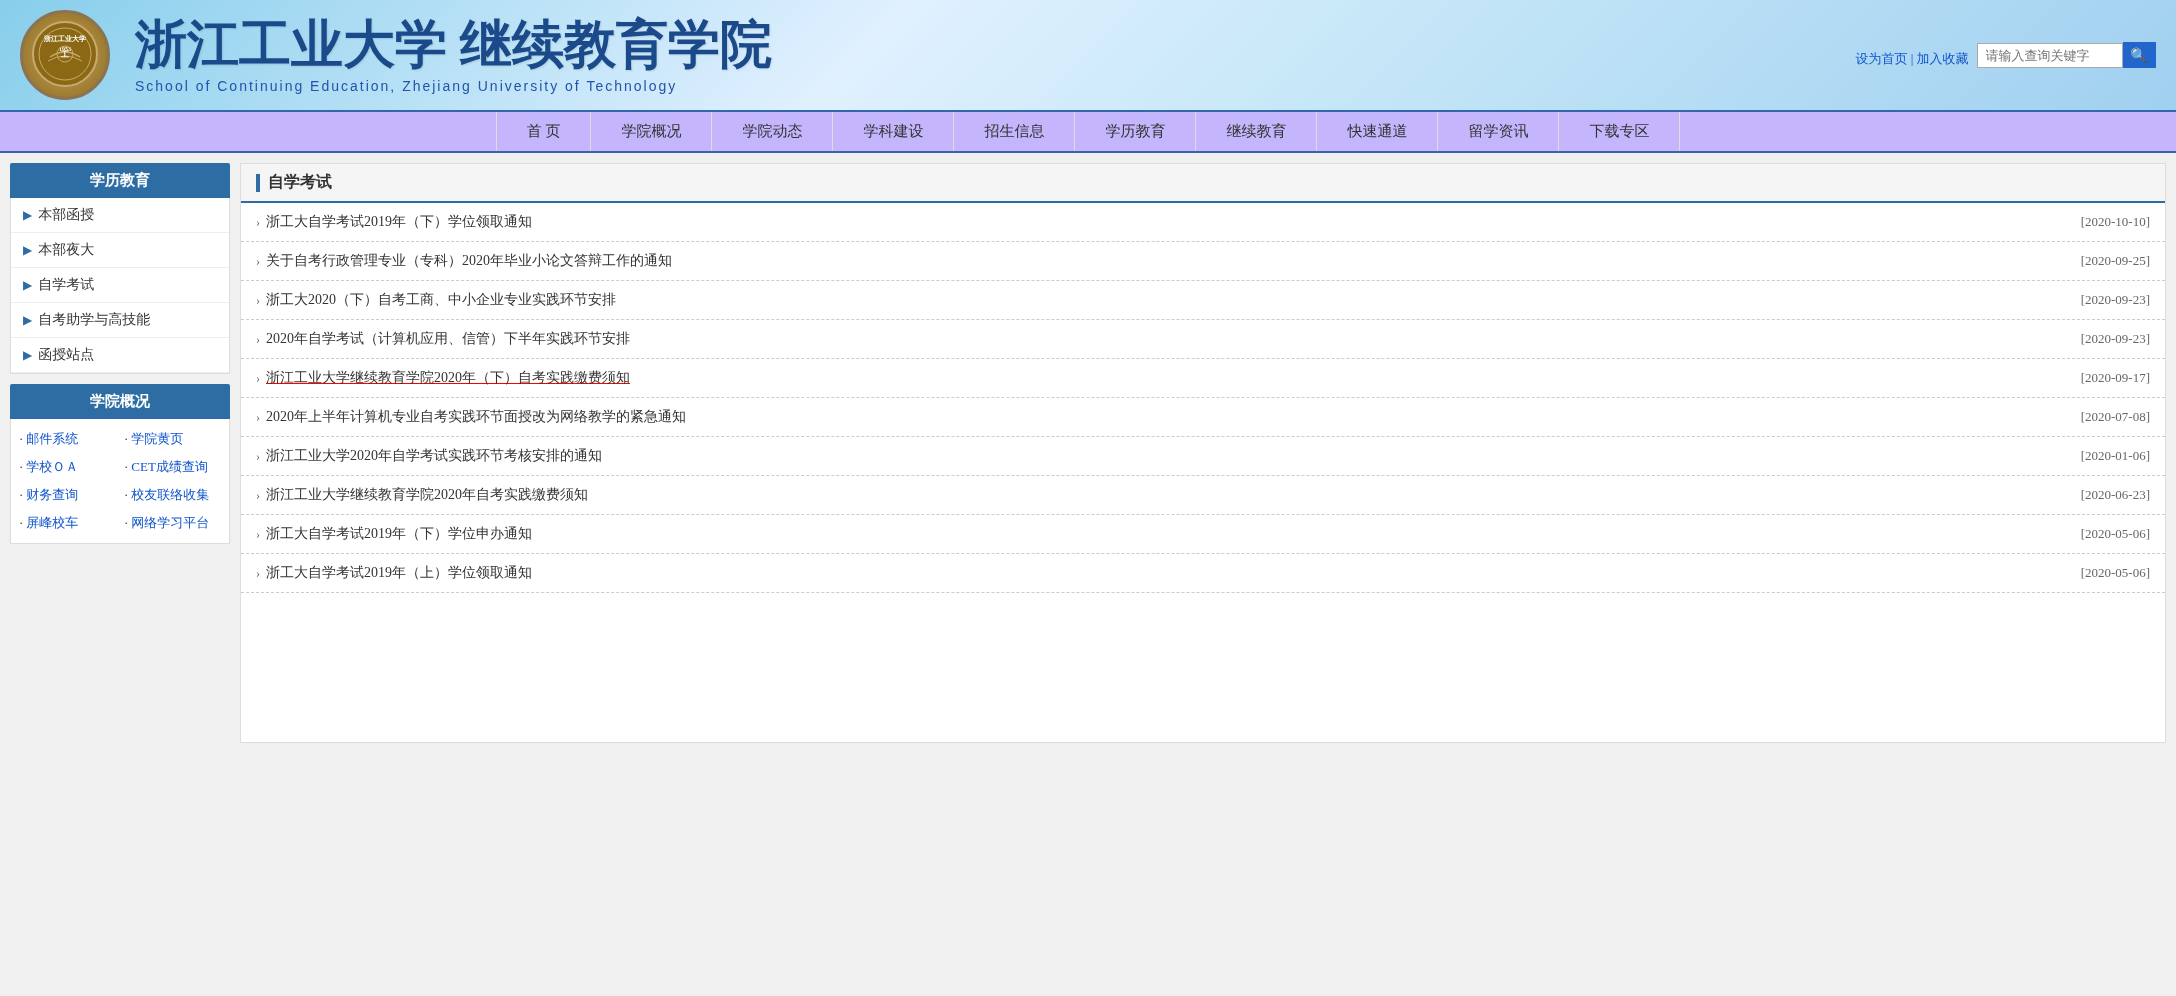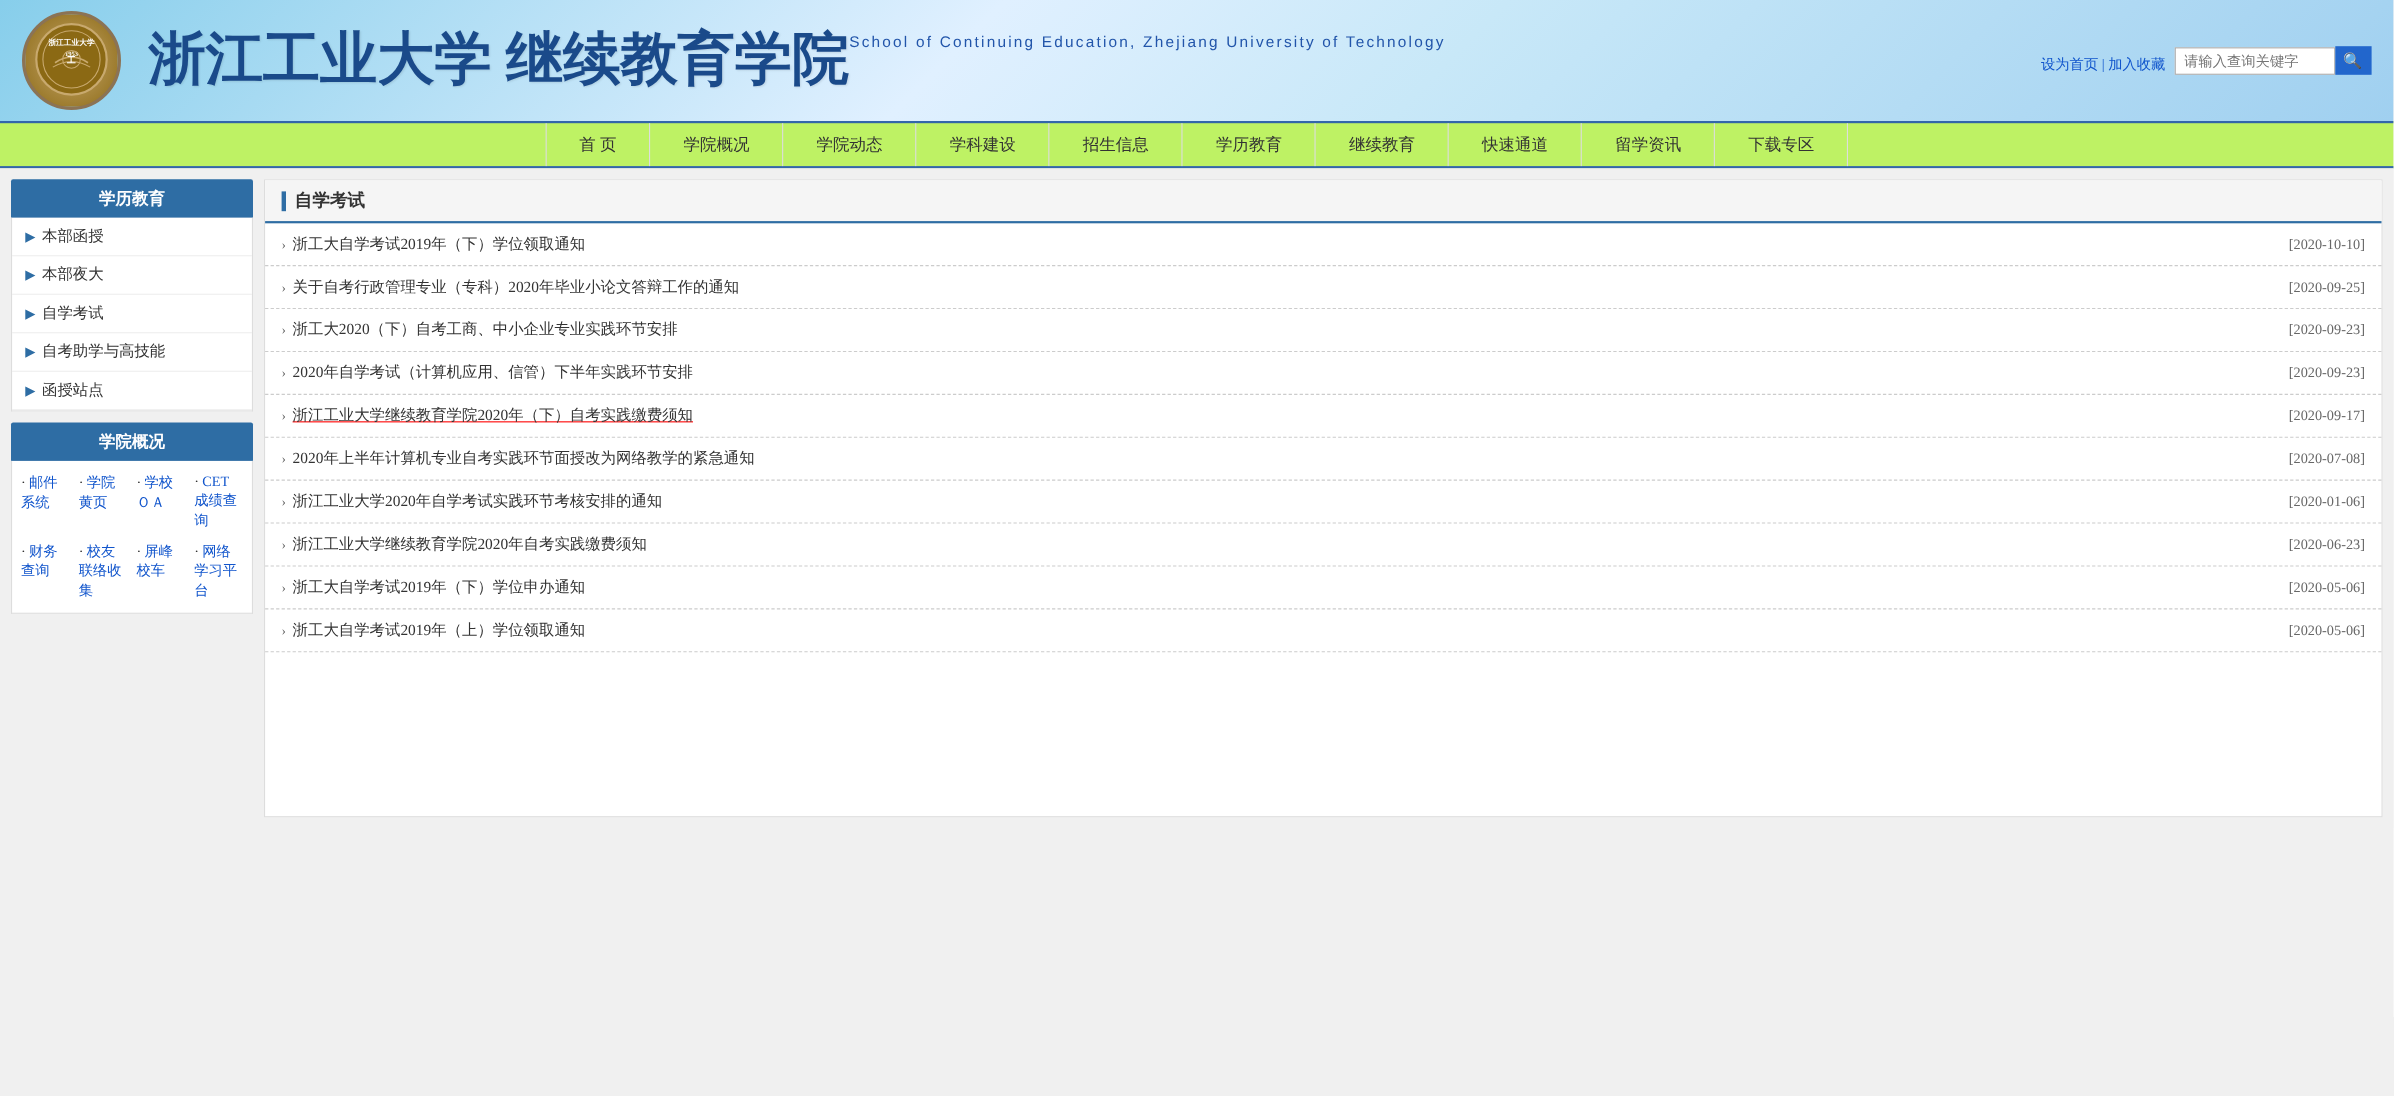--- a/index.html
+++ b/index.html
@@ -33,22 +33,21 @@
       overflow: hidden;
     }
     .logo-inner {
       color: #fff;
       font-size: 11px;
       text-align: center;
       font-weight: bold;
     }
     .header-title {
       display: flex;
-      flex-direction: row;
-      text-align: right;
+      flex-direction: column;
     }
     .header-title-main {
       font-size: 52px;
       font-weight: bold;
       color: #1a4a8a;
       font-family: "KaiTi", "楷体", serif;
       line-height: 1.1;
       text-shadow: 1px 1px 2px rgba(0,0,0,0.1);
     }
     .header-title-sub {
@@ -89,21 +88,21 @@
       background: #2266cc;
       border: none;
       color: #fff;
       padding: 5px 8px;
       cursor: pointer;
       font-size: 14px;
     }
 
     
     .nav-bar {
-      background: #bef264;
+      background: #c4b5fd;
       border-top: 2px solid #3366aa;
       border-bottom: 2px solid #3366aa;
       display: flex;
       justify-content: center;
     }
     .nav-item {
       padding: 10px 30px;
       font-size: 15px;
       color: #333;
       cursor: pointer;
@@ -156,21 +155,21 @@
       font-size: 12px;
     }
 
     
     .service-grid {
       background: #fff;
       border: 1px solid #ddd;
       border-top: none;
       padding: 8px;
       display: grid;
-      grid-template-columns: 1fr 1fr 1fr 1fr;
+      grid-template-columns: 1fr 1fr;
       gap: 4px 8px;
     }
     .service-item {
       font-size: 13px;
       color: #1155cc;
       cursor: pointer;
       padding: 3px 0;
     }
     .service-dot { color: #333; margin-right: 3px; }
 

